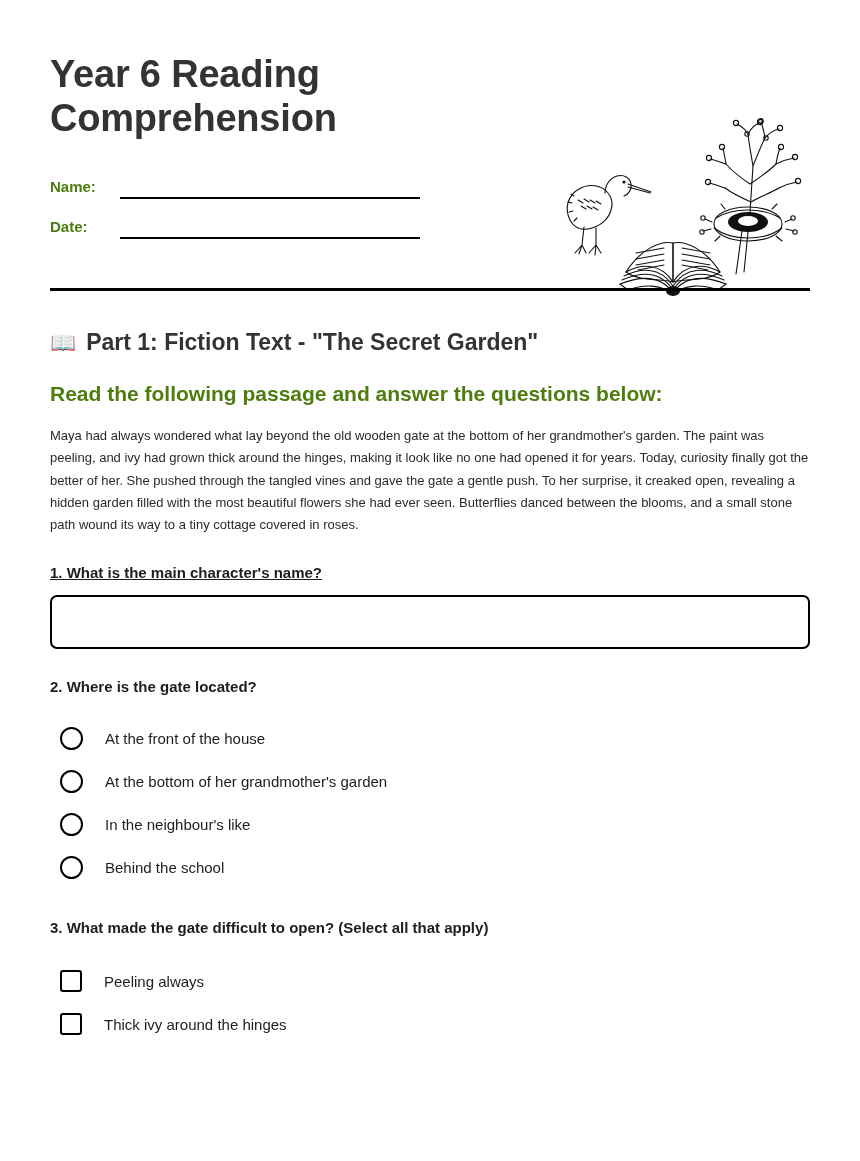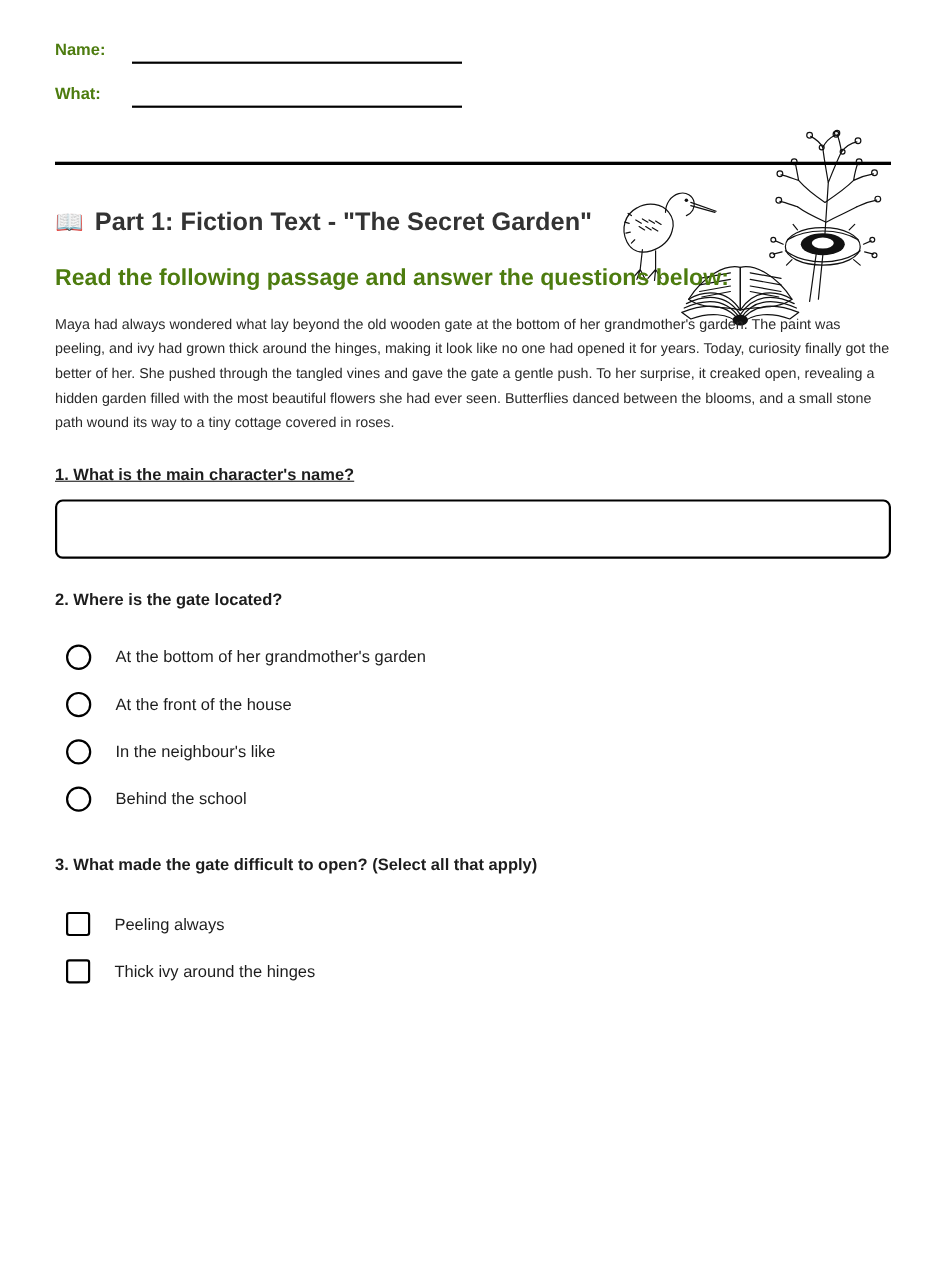--- a/index.html
+++ b/index.html
@@ -245,28 +245,29 @@
         <circle cx="155" cy="106" r="2.2"></circle>
           <circle cx="154" cy="120" r="2.2"></circle>
         <circle cx="245" cy="106" r="2.2"></circle>
           <circle cx="247" cy="120" r="2.2"></circle>
       </g>
     </svg>
   </div>
 
   <div class="content">
 
+    <h1 class="worksheet-title">Year 6 Reading Comprehension</h1>
 
     <div class="field-rows">
       <div class="field-row">
         <div class="field-label">Name:</div>
         <div class="field-line"></div>
       </div>
       <div class="field-row">
-        <div class="field-label">What:</div>
+        <div class="field-label">Date:</div>
         <div class="field-line"></div>
       </div>
     </div>
 
     <div class="section-divider"></div>
 
     <h2 class="part-heading">
       <span class="emoji">📖</span>
       <span>Part 1: Fiction Text - "The Secret Garden"</span>
     </h2>
@@ -275,25 +276,25 @@
 
     <p class="passage">Maya had always wondered what lay beyond the old wooden gate at the bottom of her grandmother's garden. The paint was peeling, and ivy had grown thick around the hinges, making it look like no one had opened it for years. Today, curiosity finally got the better of her. She pushed through the tangled vines and gave the gate a gentle push. To her surprise, it creaked open, revealing a hidden garden filled with the most beautiful flowers she had ever seen. Butterflies danced between the blooms, and a small stone path wound its way to a tiny cottage covered in roses.</p>
 
     <p class="question q1">1. What is the main character's name?</p>
     <input class="answer-input" type="text" placeholder="" style="">
 
     <p class="question q2">2. Where is the gate located?</p>
     <div class="options">
       <div class="option-row">
         <span class="radio-mark"></span>
+        <span class="option-label">At the front of the house</span>
+      </div>
+      <div class="option-row">
+        <span class="radio-mark"></span>
         <span class="option-label">At the bottom of her grandmother's garden</span>
-      </div>
-      <div class="option-row">
-        <span class="radio-mark"></span>
-        <span class="option-label">At the front of the house</span>
       </div>
       <div class="option-row">
         <span class="radio-mark"></span>
         <span class="option-label">In the neighbour's like</span>
       </div>
       <div class="option-row">
         <span class="radio-mark"></span>
         <span class="option-label">Behind the school</span>
       </div>
     </div>

